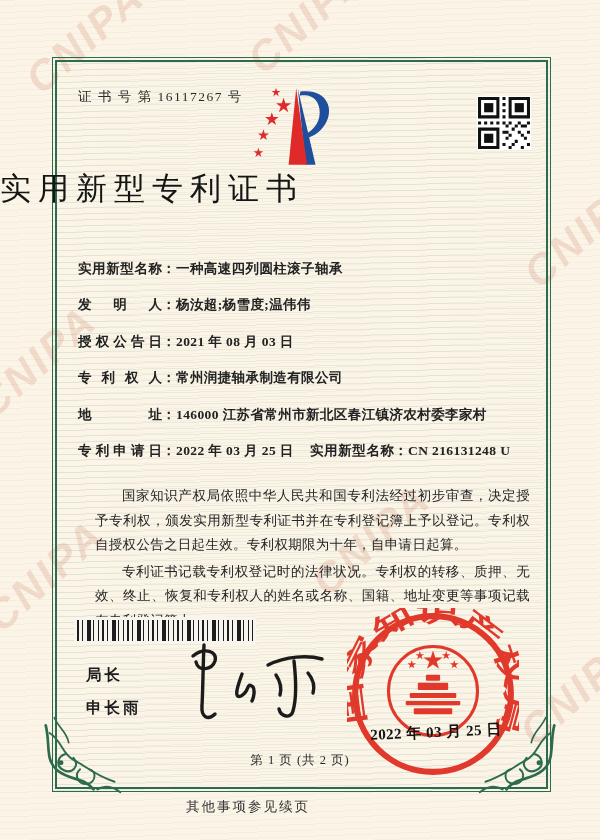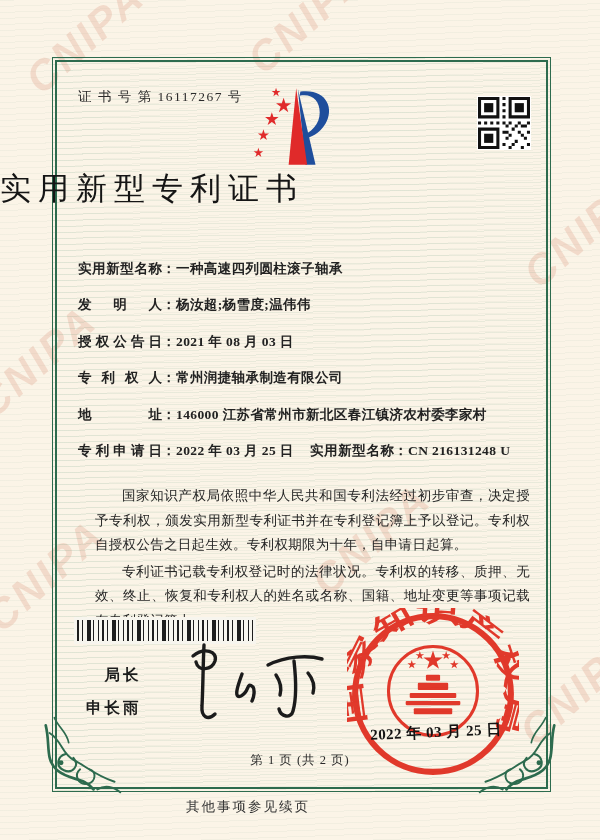--- a/index.html
+++ b/index.html
@@ -47,21 +47,21 @@
   .paras p{margin:0 0 2px 18px;text-indent:2em;}
 
   .barcode{position:absolute;left:77px;top:620px;width:176px;height:21px;
     box-shadow:0 0 0 3px #f7f5ee;background-color:#f7f5ee;
     background-image:repeating-linear-gradient(90deg,
       #1d1d1d 0 2px,#f7f5ee 2px 5px,#1d1d1d 5px 6px,#f7f5ee 6px 10px,
       #1d1d1d 10px 14px,#f7f5ee 14px 16px,#1d1d1d 16px 17px,#f7f5ee 17px 21px,
       #1d1d1d 21px 22px,#f7f5ee 22px 25px);}
 
   .officer{position:absolute;left:86px;top:658px;font-family:"Liberation Sans","DejaVu Sans",sans-serif;
-    font-size:15.5px;font-weight:600;letter-spacing:3px;line-height:33px;color:#1c1c1c;text-align:right;}
+    font-size:15.5px;font-weight:600;letter-spacing:3px;line-height:33px;color:#1c1c1c;}
   .signature{position:absolute;left:136px;top:640px;width:204px;height:100px;}
 
   .seal{position:absolute;left:347px;top:608px;width:172px;height:172px;mix-blend-mode:multiply;opacity:0.93;}
   .seal-date{position:absolute;left:358px;top:723px;width:156px;text-align:center;
     font-size:15px;font-weight:700;letter-spacing:0.5px;color:#141414;transform:rotate(-2.5deg);}
 
   .page-num{position:absolute;left:0;top:752px;width:600px;text-align:center;font-size:12.5px;letter-spacing:1px;color:#2a2a2a;}
   .footer-note{position:absolute;left:0;top:798px;width:496px;text-align:center;font-size:13.5px;letter-spacing:2px;color:#333;}
 </style>
 </head>

